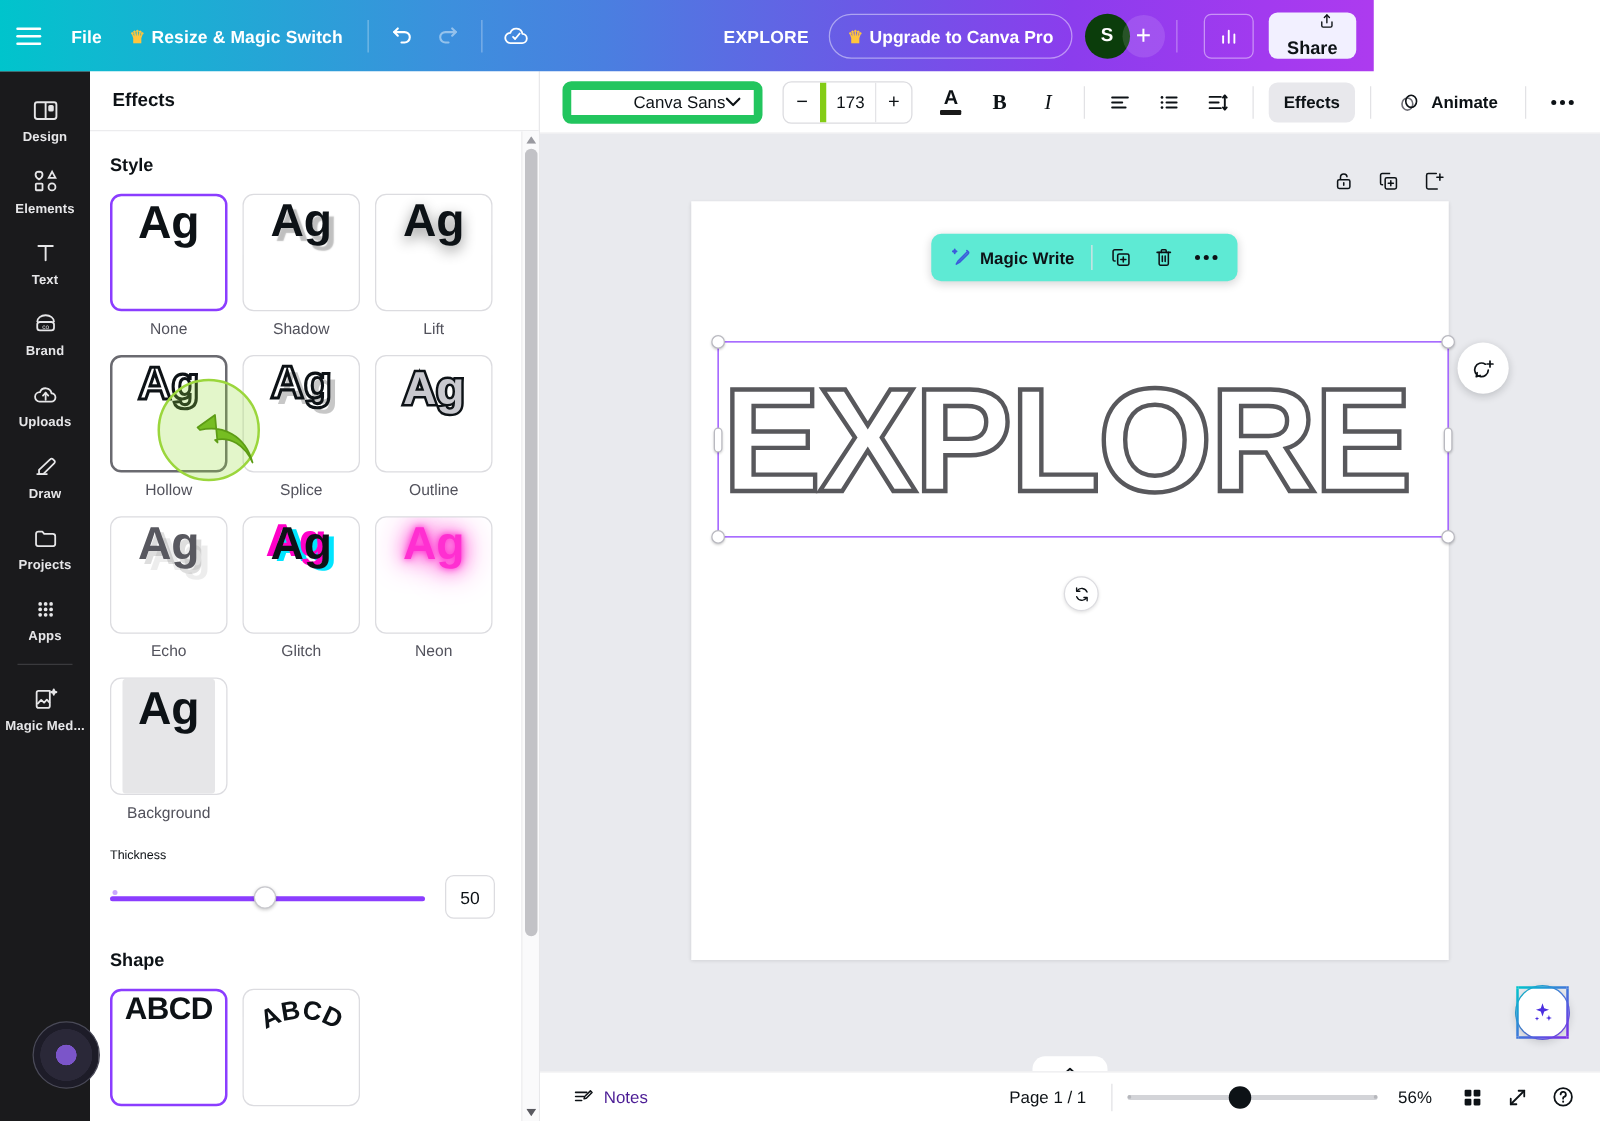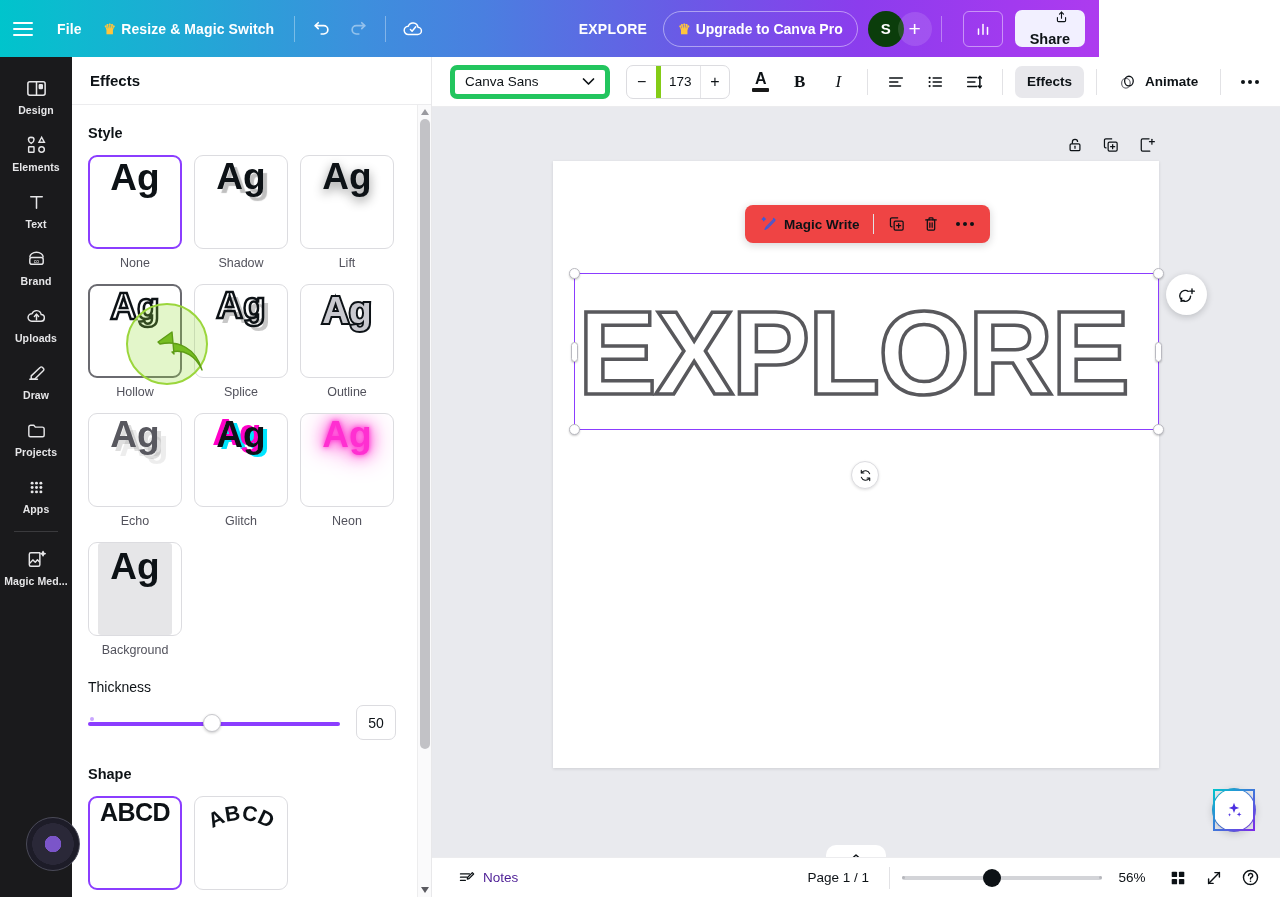--- a/index.html
+++ b/index.html
@@ -117,21 +117,21 @@
   .fx-shadow { text-shadow: 4px 4px 1px rgba(0,0,0,.25); }
   .fx-lift { text-shadow: 0 4px 11px rgba(0,0,0,.45); }
   .fx-hollow { color: transparent; -webkit-text-stroke: 2.5px #0d1216; }
   .fx-splice { color: transparent; -webkit-text-stroke: 2.5px #0d1216; text-shadow: 5px 5px 0 rgba(0,0,0,.22); }
   .fx-echo { color: #58585f; text-shadow: 4px 4px 0 rgba(0,0,0,.13), 9px 9px 0 rgba(0,0,0,.07); }
   .fx-glitch { color: #0d1216; text-shadow: -4px -2px 0 #ff00c8, 4px 2px 0 #00e5ff; }
   .fx-neon { color: #ff2fd1; text-shadow: 0 0 5px #ff2fd1, 0 0 14px #ff2fd1, 0 0 26px #ff1fc7; }
   .fx-bgbox { background: #e6e6e8; padding: 3px 12px 6px; border-radius: 3px; }
   .fx-abcd { font-size: 25px; letter-spacing: -.5px; }
 
-  .thick-label { font-size: 14px; color: #0d1216; margin: 22px 0 10px 0; font-weight: normal; }
+  .thick-label { font-size: 10px; color: #0d1216; margin: 22px 0 10px 0; font-weight: normal; }
   .thick-row { display: flex; align-items: center; gap: 16px; }
   .slider { position: relative; width: 252px; height: 22px; }
   .slider-track {
     position: absolute; left: 0; top: 10px; width: 252px; height: 4px;
     background: #8b3dff; border-radius: 2px;
   }
   .slider-min { position: absolute; left: 2px; top: 5px; width: 4px; height: 4px; border-radius: 50%; background: #c9a6ff; }
   .slider-thumb {
     position: absolute; left: 115px; top: 2px; width: 18px; height: 18px; border-radius: 50%;
     background: #fff; border: 1px solid #c8c8cd; box-shadow: 0 1px 3px rgba(0,0,0,.22); cursor: pointer;
@@ -163,22 +163,22 @@
   }
   .cursor-arrow { position: absolute; left: 152px; top: 330px; z-index: 61; pointer-events: none; }
 
   
   .subbar {
     position: absolute; left: 432px; top: 57px; width: 848px; height: 50px;
     background: #fff; border-bottom: 1px solid #ececee;
     display: flex; align-items: center; padding: 0 14px; gap: 6px; z-index: 20;
   }
   .font-select {
-    display: flex; align-items: center; justify-content: space-between;
-    width: 110px; height: 34px; padding: 0 10px; border: 5px solid #22c55e; border-radius: 7px;
+    display: flex; align-items: center; justify-content: flex-end;
+    width: 110px; height: 34px; padding: 0 10px; border: 7px solid #22c55e; border-radius: 7px;
     font-size: 13.5px; color: #0d1216; cursor: pointer; margin-left: 4px; width: 165px;
   }
   .size-group { display: flex; align-items: center; height: 34px; border: 1px solid #dcdce0; border-radius: 7px; margin-left: 10px; overflow: hidden; }
   .size-btn { width: 30px; height: 32px; display: flex; align-items: center; justify-content: center; font-size: 16px; color: #0d1216; cursor: pointer; }
   .size-val { width: 46px; text-align: center; font-size: 13.5px; color: #0d1216; border-left: 5px solid #84cc16; border-right: 1px solid #e4e4e7; height: 32px; line-height: 32px; cursor: text; }
   .tb2-icon { width: 34px; height: 34px; display: flex; align-items: center; justify-content: center; border-radius: 6px; cursor: pointer; color: #0d1216; }
   .tb2-sep { width: 1px; height: 26px; background: #e2e2e5; margin: 0 6px; }
   .txtcolor { display: flex; flex-direction: column; align-items: center; justify-content: center; }
   .txtcolor .a { font-size: 16px; font-weight: bold; line-height: 14px; }
   .txtcolor .bar { width: 17px; height: 4px; background: #191919; border-radius: 1px; margin-top: 2px; }
@@ -224,22 +224,22 @@
   }
   .handle {
     position: absolute; width: 11px; height: 11px; border-radius: 50%;
     background: #fff; border: 1px solid #b9b9c0; box-shadow: 0 1px 2px rgba(0,0,0,.2); z-index: 17; cursor: pointer;
   }
   .handle-mid {
     position: absolute; width: 7px; height: 20px; border-radius: 4px;
     background: #fff; border: 1px solid #b9b9c0; box-shadow: 0 1px 2px rgba(0,0,0,.2); z-index: 17; cursor: pointer;
   }
   .float-tb {
-    position: absolute; left: 745px; top: 205px; height: 38px;
-    background: #ef4444; border-radius: 8px; box-shadow: 0 2px 8px rgba(14,19,24,.18);
+    position: absolute; left: 745px; top: 187px; height: 38px;
+    background: #5eead4; border-radius: 8px; box-shadow: 0 2px 8px rgba(14,19,24,.18);
     display: flex; align-items: center; padding: 0 10px; gap: 4px; z-index: 19;
   }
   .ftb-item { display: flex; align-items: center; gap: 6px; font-size: 13.5px; font-weight: bold; color: #0d1216; padding: 0 5px; height: 30px; border-radius: 5px; cursor: pointer; }
   .ftb-icon { width: 30px; height: 30px; display: flex; align-items: center; justify-content: center; border-radius: 5px; cursor: pointer; }
   .ftb-sep { width: 1px; height: 20px; background: #e2e2e5; margin: 0 4px; }
   .rotate-handle {
     position: absolute; left: 851px; top: 461px; width: 28px; height: 28px;
     border-radius: 50%; background: #fff; border: 1px solid #dcdce0;
     display: flex; align-items: center; justify-content: center; z-index: 17; cursor: pointer;
     box-shadow: 0 1px 3px rgba(0,0,0,.12);

